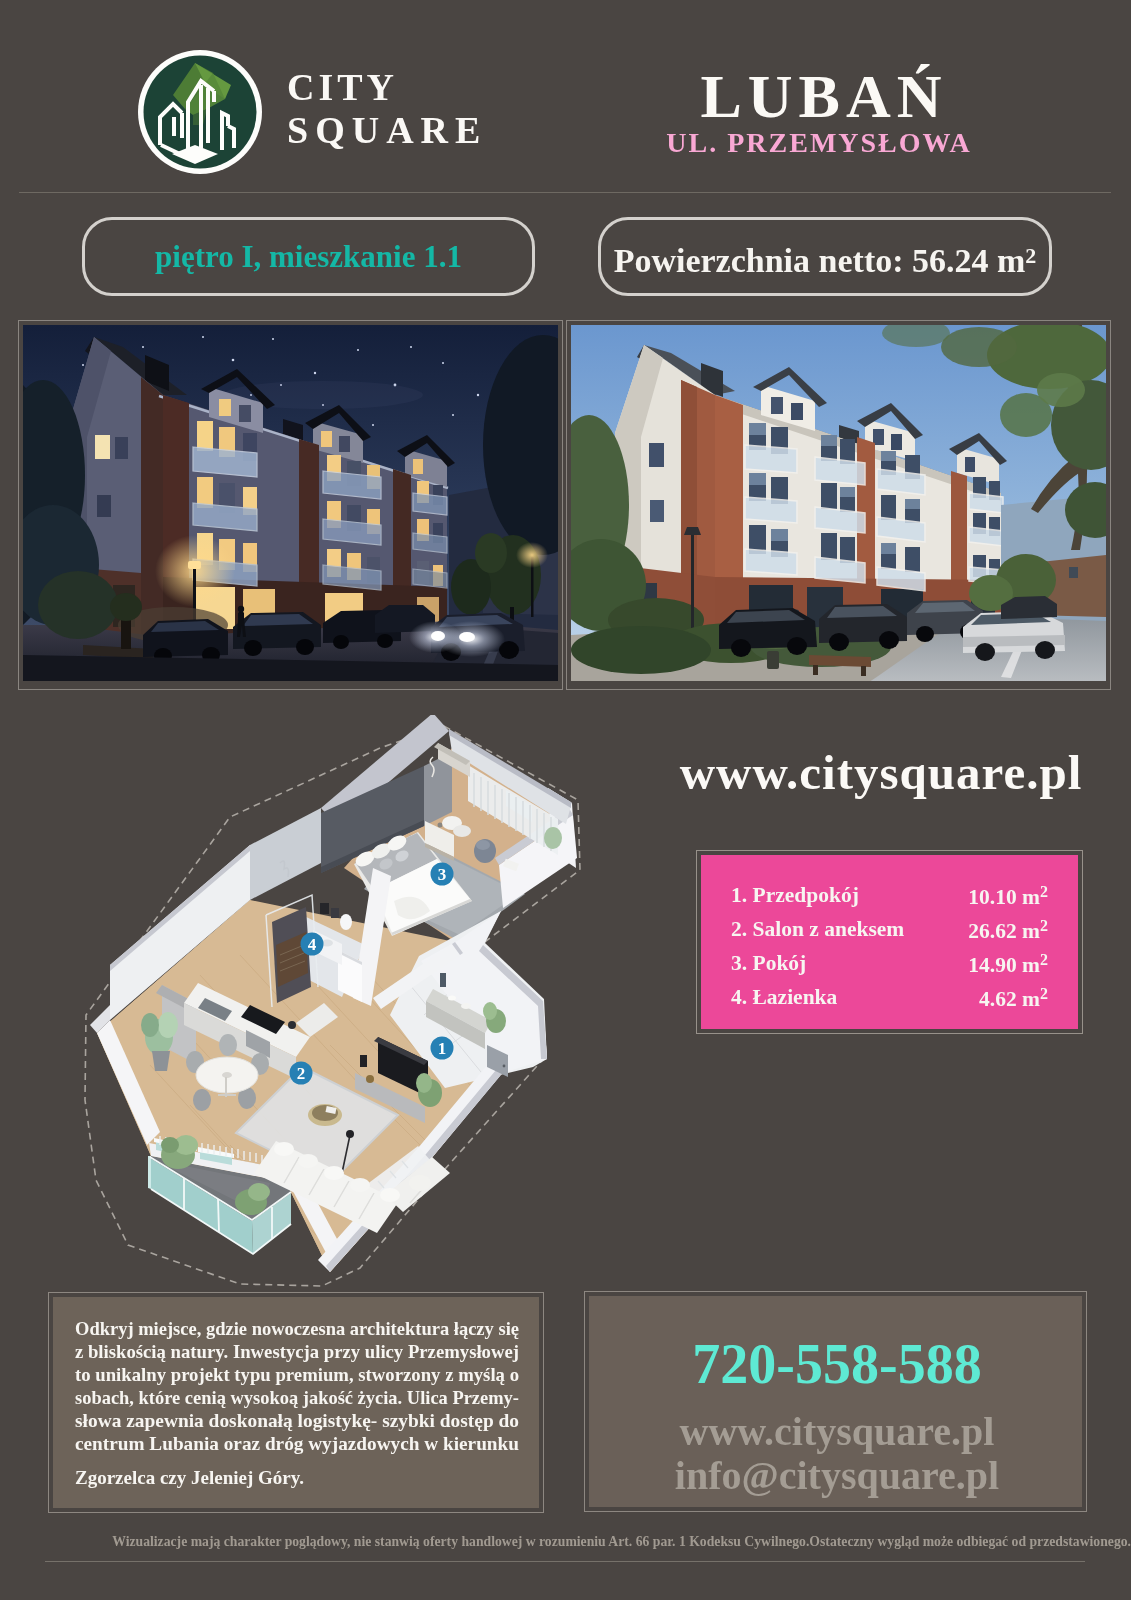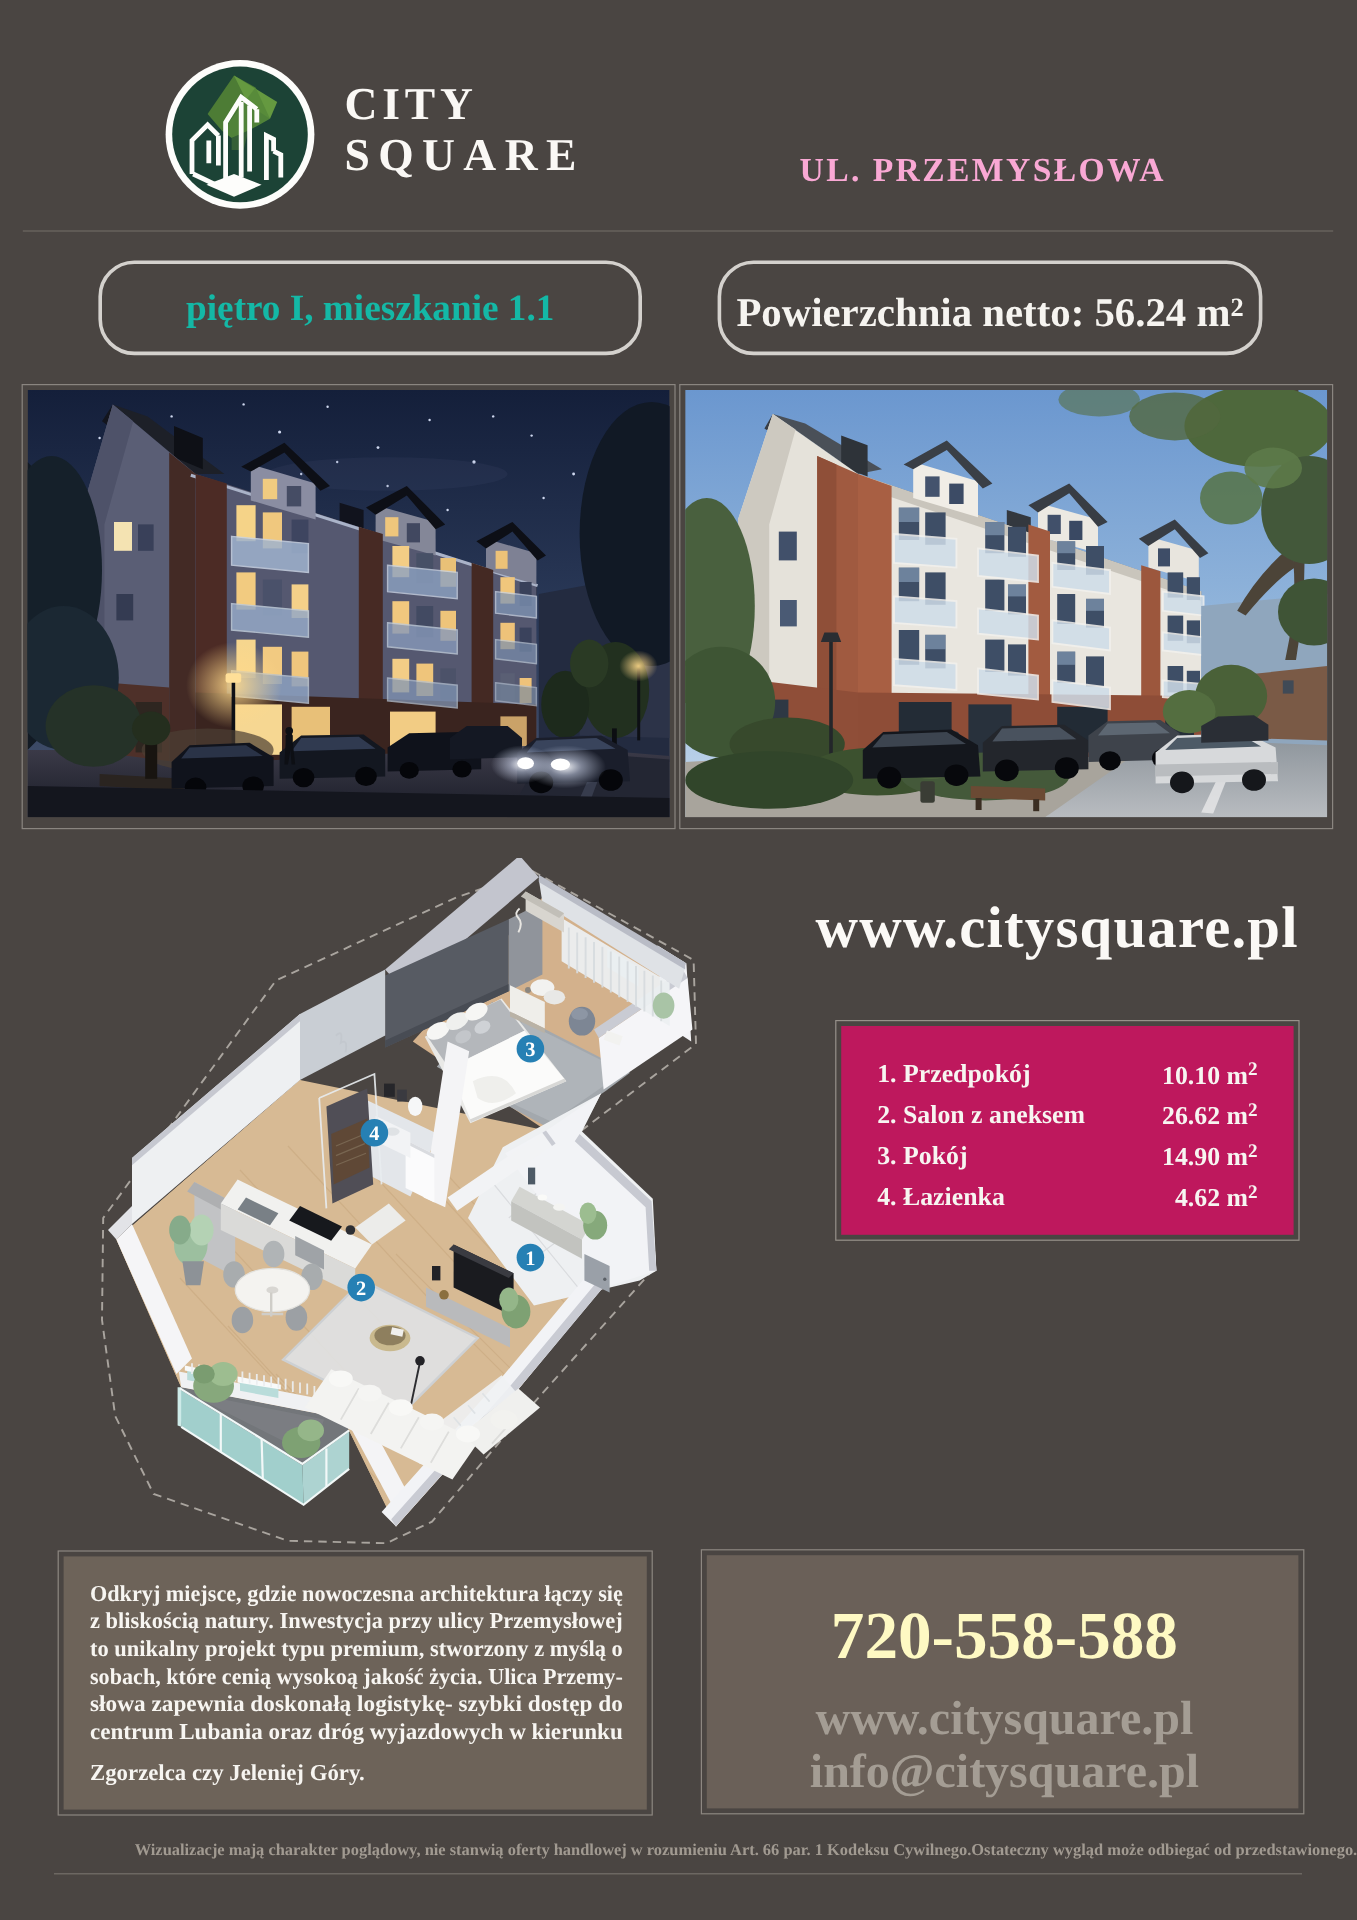--- a/index.html
+++ b/index.html
@@ -29,20 +29,21 @@
       <path d="M79 44 L79 55"></path>
       <path d="M87 103 L87 66 L93 69 L93 79"></path>
       <path d="M93 79 L99 82 L99 101"></path>
       <path d="M26 98 L45 107"></path>
     </g>
     <path d="M60 98 L83 107 L60 117 L37 107 Z" fill="#fdfdfb"></path>
   </svg>
 
   <div class="abs sans" style="left:287px;top:66px;color:#faf8f5;font-weight:bold;font-size:38px;line-height:43px;"><span style="letter-spacing:4px;">CITY</span><br><span style="letter-spacing:7px;">SQUARE</span></div>
 
+  <div class="abs" style="left:650px;top:61px;width:348px;text-align:center;color:#fbf9f5;font-weight:bold;font-size:62px;letter-spacing:6px;">LUBAŃ</div>
 
   <div class="abs" style="left:619px;top:127px;width:400px;text-align:center;color:#f9a8d4;font-weight:bold;font-size:28px;letter-spacing:2px;">UL. PRZEMYSŁOWA</div>
 
   <div class="abs" style="left:19px;top:192px;width:1092px;height:1px;background:#6e6962;"></div>
 
   <div class="abs" style="left:82px;top:217px;width:447px;height:73px;border:3px solid #d4d1cd;border-radius:30px;color:#14b8a6;font-weight:bold;font-size:31px;text-align:center;line-height:73px;">piętro I, mieszkanie 1.1</div>
 
   <div class="abs" style="left:598px;top:217px;width:448px;height:73px;border:3px solid #d4d1cd;border-radius:30px;color:#f6f4f0;font-weight:bold;font-size:34px;text-align:center;line-height:71px;">Powierzchnia netto: 56.24 m<span style="font-size:22px;vertical-align:9px;">2</span></div>
 
   <div class="abs" style="left:18px;top:320px;border:1.5px solid #8a8580;padding:4px;">
@@ -691,21 +692,21 @@
       <text x="362" y="339">1</text>
       <text x="221" y="364">2</text>
       <text x="362" y="165">3</text>
       <text x="232" y="235">4</text>
     </g>
   </svg>
 
   <div class="abs" style="left:651px;top:744px;width:460px;text-align:center;color:#fbf9f6;font-weight:bold;font-size:49px;letter-spacing:1px;">www.citysquare.pl</div>
 
   <div class="abs" style="left:696px;top:850px;width:385px;height:182px;border:1.5px solid #97918a;">
-    <div class="abs" style="left:4px;top:4px;right:4px;bottom:4px;background:#be185d;color:#f7f5f1;font-weight:bold;font-size:21.5px;">
+    <div class="abs" style="left:4px;top:4px;right:4px;bottom:4px;background:#ec4899;color:#f7f5f1;font-weight:bold;font-size:21.5px;">
       <div style="position:absolute;left:30px;top:28px;">1. Przedpokój</div>
         <div style="position:absolute;right:30px;top:28px;">10.10 m<span style="font-size:16px;vertical-align:7px;">2</span></div>
       <div style="position:absolute;left:30px;top:62px;">2. Salon z aneksem</div>
         <div style="position:absolute;right:30px;top:62px;">26.62 m<span style="font-size:16px;vertical-align:7px;">2</span></div>
       <div style="position:absolute;left:30px;top:96px;">3. Pokój</div>
         <div style="position:absolute;right:30px;top:96px;">14.90 m<span style="font-size:16px;vertical-align:7px;">2</span></div>
       <div style="position:absolute;left:30px;top:130px;">4. Łazienka</div>
         <div style="position:absolute;right:30px;top:130px;">4.62 m<span style="font-size:16px;vertical-align:7px;">2</span></div>
     </div>
   </div>
@@ -719,21 +720,21 @@
         <div style="position:absolute;left:0;top:68.7px;white-space:nowrap;transform:scaleX(0.9712);transform-origin:0 0;">sobach, które cenią wysokoą jakość życia. Ulica Przemy-</div>
         <div style="position:absolute;left:0;top:91.6px;white-space:nowrap;transform:scaleX(1.0208);transform-origin:0 0;">słowa zapewnia doskonałą logistykę- szybki dostęp do</div>
         <div style="position:absolute;left:0;top:114.5px;white-space:nowrap;transform:scaleX(1.0135);transform-origin:0 0;">centrum Lubania oraz dróg wyjazdowych w kierunku</div>
         <div style="position:absolute;left:0;top:137.4px;white-space:nowrap;transform:scaleX(1.0);transform-origin:0 0;margin-top:12px;">Zgorzelca czy Jeleniej Góry.</div>
       </div>
   </div>
 
   <div class="abs" style="left:584px;top:1291px;width:501px;height:219px;border:1.5px solid #8d8781;">
     <div class="abs" style="left:4px;top:4px;right:4px;bottom:4px;background:#6a6058;"></div>
 
-    <div class="abs" style="left:0;top:40px;width:504px;text-align:center;color:#fef9c3;font-weight:bold;font-size:56px;">720-558-588</div>
+    <div class="abs" style="left:0;top:40px;width:504px;text-align:center;color:#5eead4;font-weight:bold;font-size:56px;">720-558-588</div>
 
     <div class="abs" style="left:0;top:118px;width:504px;text-align:center;color:#a49d94;font-weight:bold;font-size:40px;line-height:44px;">www.citysquare.pl<br>info@citysquare.pl</div>
   </div>
 
   <div class="abs" style="left:0;top:1534px;width:1131px;text-align:right;color:#a19a91;font-weight:bold;font-size:13.7px;">Wizualizacje mają charakter poglądowy, nie stanwią oferty handlowej w rozumieniu Art. 66 par. 1 Kodeksu Cywilnego.Ostateczny wygląd może odbiegać od przedstawionego.</div>
 
   <div class="abs" style="left:45px;top:1561px;width:1040px;height:1px;background:#76716a;"></div>
 
 </div>
 

